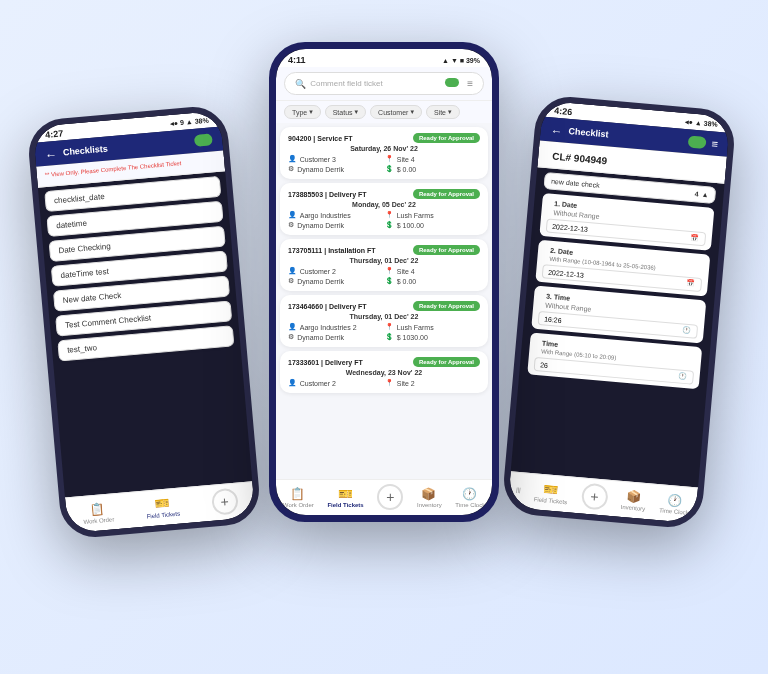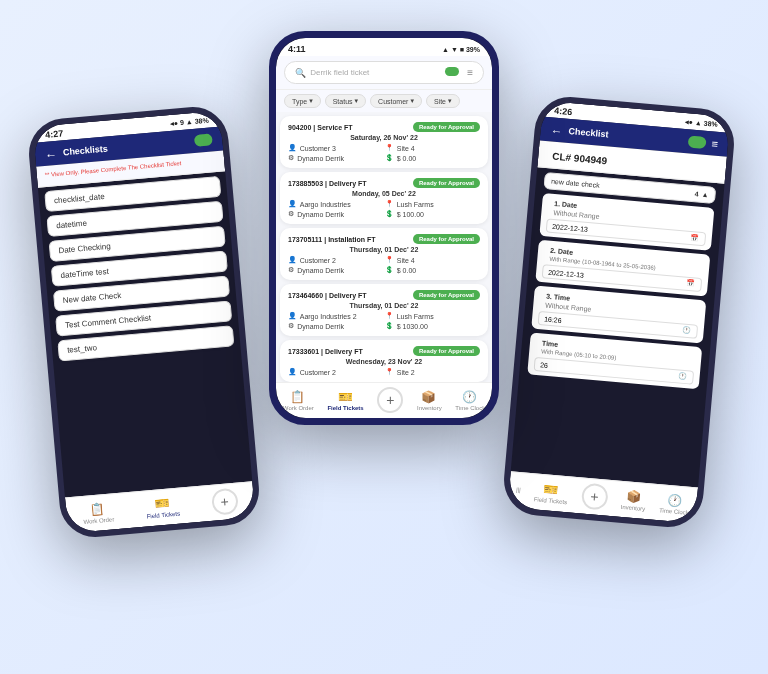--- a/index.html
+++ b/index.html
@@ -51,24 +51,24 @@
       right: 25px;
       top: 80px;
       z-index: 1;
       transform: rotate(5deg);
       border: 6px solid #2a2a4a;
     }
 
     
     .phone-center {
       width: 230px;
-      height: 394px;
+      height: 480px;
       left: 50%;
       transform: translateX(-50%);
-      top: 9px;
+      top: 20px;
       z-index: 2;
       border: 7px solid #1e2060;
     }
 
     
     .status-bar {
       display: flex;
       justify-content: space-between;
       align-items: center;
       padding: 4px 12px 2px;
@@ -400,21 +400,21 @@
       <div class="status-bar" style="background:#fff; padding-top:6px;">
         <span class="time">4:11</span>
         <div class="status-icons">
           <span>▲ ▼ ■ 39%</span>
         </div>
       </div>
 
       <div class="search-bar">
         <div class="search-input">
           <span style="font-size:9px;">🔍</span>
-          <span style="font-size:8px; color:#aaa;">Derrik field ticket</span>
+          <span style="font-size:8px; color:#aaa;">Comment field ticket</span>
           <span style="margin-left:auto;">
             <span style="display:inline-block;width:14px;height:9px;background:#4CAF50;border-radius:5px;"></span>
           </span>
           <span style="font-size:10px; margin-left:4px;">≡</span>
         </div>
       </div>
 
       <div class="filter-row">
         <div class="filter-chip">
           <span>Type</span>

